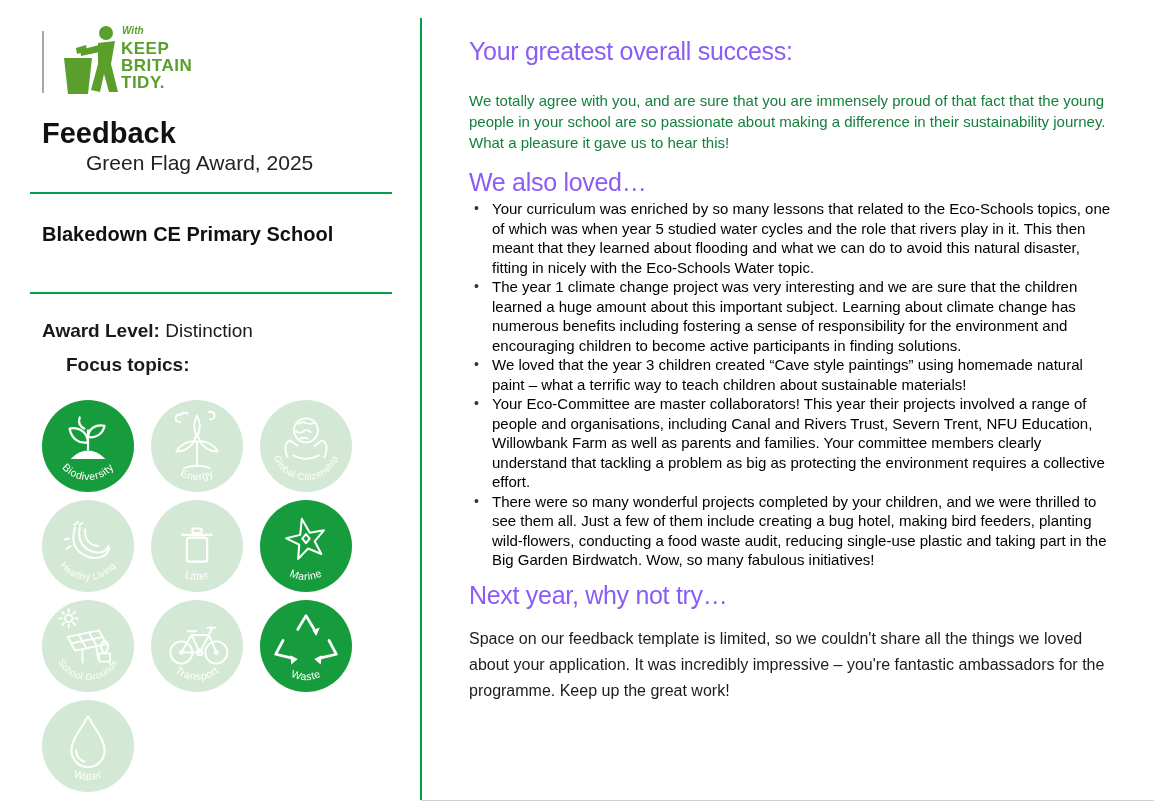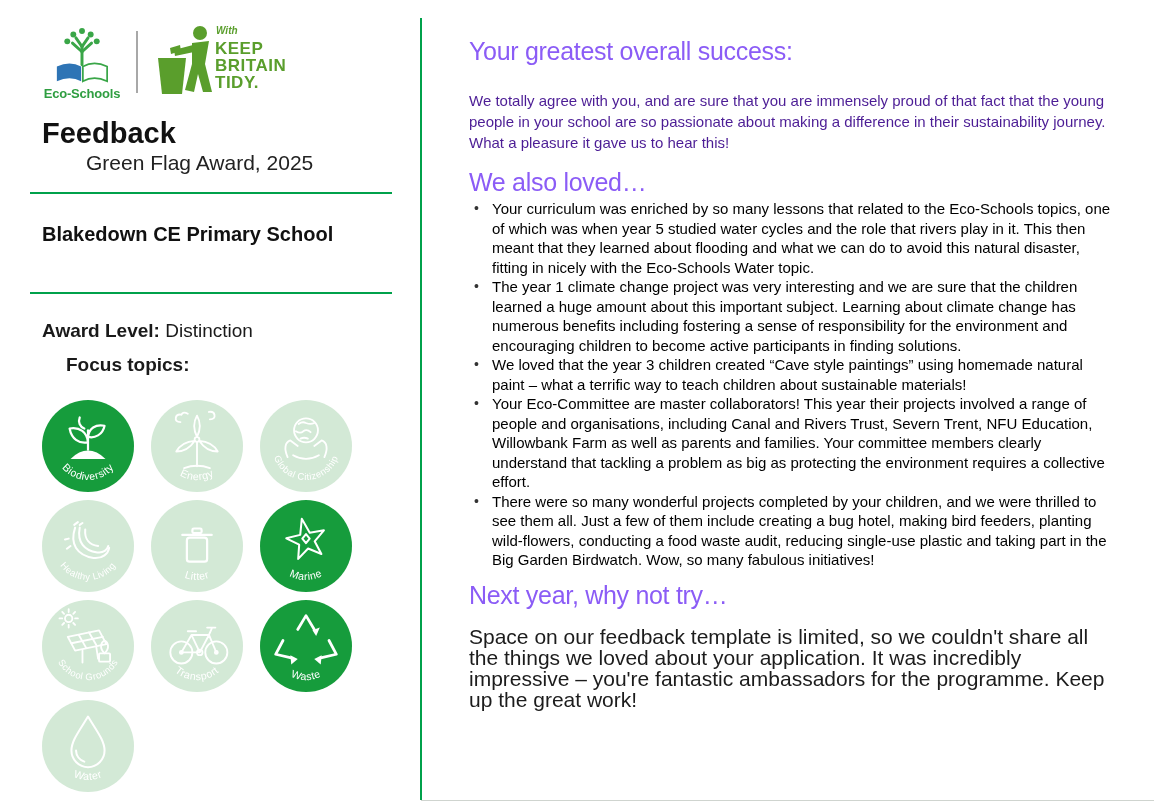--- a/index.html
+++ b/index.html
@@ -32,54 +32,33 @@
   
   .divider{position:absolute;left:420px;top:18px;height:782px;width:2px;background:#00a14b;}
   .bottom-line{position:absolute;left:421px;right:0;bottom:3px;height:1px;background:#cfd4cf;}
 
   
   .main{position:absolute;left:469px;top:0;width:642px;}
   .main h2{font-size:25px;line-height:30px;font-weight:normal;color:#8b5cf6;letter-spacing:-0.3px;}
   .h-success{margin:36px 0 0;}
   .h-loved{margin:14px 0 0;}
   .h-next{margin:10px 0 0;}
-  p.lead{font-size:15px;line-height:21px;margin:24px 0 0;color:#4c1d95;}
-  p.closing{font-size:21px;line-height:21px;margin:16px 0 0;color:#1c1c1c;}
+  p.lead{font-size:15px;line-height:21px;margin:24px 0 0;color:#15803d;}
+  p.closing{font-size:16px;line-height:26px;margin:16px 0 0;color:#1c1c1c;}
   ul.loved{list-style:none;margin:2px 0 0;padding:0;}
   ul.loved li{position:relative;padding-left:23px;font-size:15px;line-height:19.5px;color:#000000;}
   ul.loved li::before{content:"\2022";position:absolute;left:5px;top:0;font-size:14px;color:#333;}
 </style>
 </head>
 <body>
 
 <div class="page">
 
   <aside class="sidebar">
     <div class="logos">
-      <div class="eco-logo">
-        <svg viewBox="0 0 90 70" width="78" height="61">
-          <g stroke="#3aa648" stroke-width="3.4" fill="none" stroke-linecap="round">
-            <path d="M45 48 V26"></path>
-            <path d="M45 33 L34 23"></path>
-              <path d="M45 33 L56 23"></path>
-            <path d="M45 27 L38 17"></path>
-              <path d="M45 27 L52 17"></path>
-          </g>
-          <g fill="#3aa648">
-            <circle cx="28" cy="21" r="3.4"></circle>
-              <circle cx="35" cy="13" r="3.4"></circle>
-            <circle cx="45" cy="9" r="3.4"></circle>
-              <circle cx="55" cy="13" r="3.4"></circle>
-            <circle cx="62" cy="21" r="3.4"></circle>
-          </g>
-          <path d="M16 50 Q31 43 44 50 L44 67 Q31 60 16 67 Z" fill="#2e74b5"></path>
-          <path d="M74 50 Q59 43 46 50 L46 67 Q59 60 74 67 Z" fill="#ffffff" stroke="#3aa648" stroke-width="2"></path>
-        </svg>
-        <div class="eco-label">Eco-Schools</div>
-      </div>
       <div class="logo-sep"></div>
       <div class="kbt-logo">
         <svg viewBox="0 0 152 76" width="152" height="76">
           <g fill="#5a9e2c">
             <polygon points="6,36 34,36 30,72 10,72"></polygon>
             <polygon points="18,26 28,23 29,29 19,32"></polygon>
             <circle cx="48" cy="11" r="7"></circle>
             <polygon points="40,21 57,19 53,42 60,70 51,70 46,52 42,70 33,68 40,42"></polygon>
             <polygon points="41,23 22,28 23,34 42,30"></polygon>
           </g>

